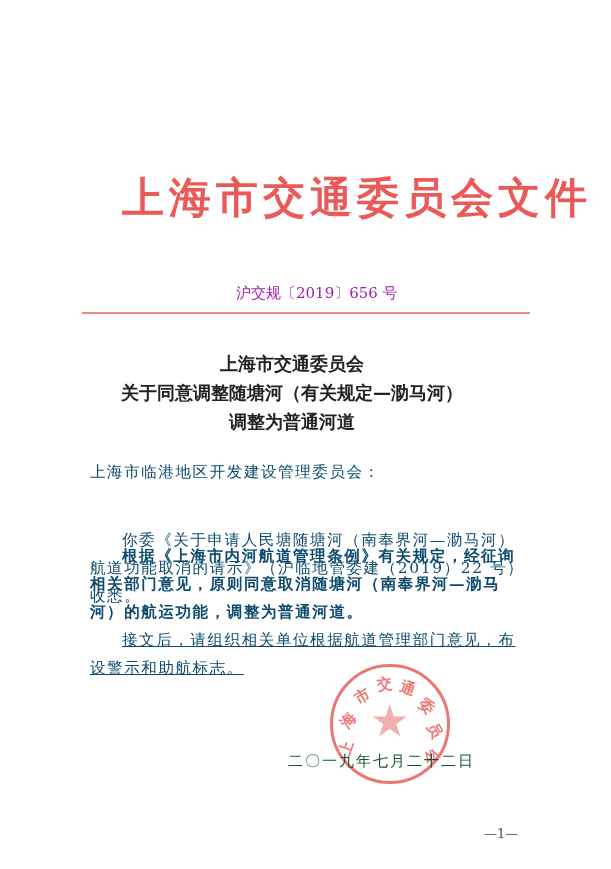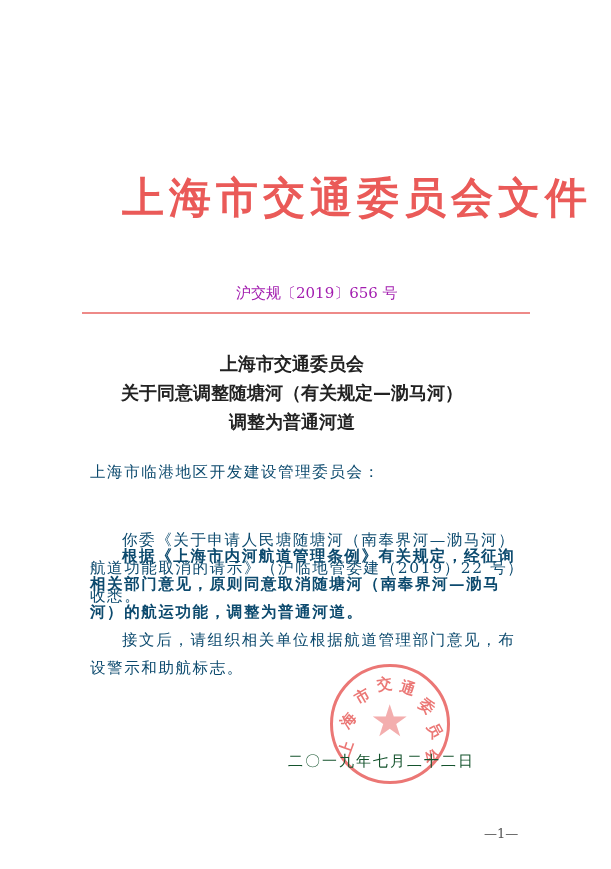--- a/index.html
+++ b/index.html
@@ -11,21 +11,21 @@
   .docno { position: absolute; left: 236px; top: 284px; font-size: 15px; color: #a21caf; white-space: nowrap; }
   .redline { position: absolute; left: 82px; top: 312px; width: 448px; height: 2px; background: #ee8a88; }
   .title { position: absolute; left: 0; width: 584px; text-align: center;
            font-family: "DejaVu Sans", sans-serif; font-weight: bold; font-size: 18px; color: #222; }
   .t1 { top: 352px; } .t2 { top: 381px; } .t3 { top: 410px; }
   .para { position: absolute; left: 90px; width: 440px; font-size: 15.5px; line-height: 28px;
           letter-spacing: 1.6px; color: #0c4a6e; }
   .addr { top: 458px; }
   .p1 { top: 486px; text-indent: 32px; margin-top: 40px; }
   .p2 { top: 542px; text-indent: 32px; font-weight: bold; }
-  .p3 { top: 626px; text-indent: 32px; }
+  .p3 { top: 626px; text-indent: 32px; text-decoration: underline; }
   .seal { position: absolute; left: 330px; top: 664px; width: 120px; height: 120px;
           border: 3px solid #e8605e; border-radius: 50%; box-sizing: border-box; opacity: 0.85; }
   .seal-star { position: absolute; left: 37px; top: 32px; font-size: 44px; color: #f2a0a0; line-height: 44px; }
   .seal-text { position: absolute; left: 0; top: 0; width: 114px; height: 114px; }
   .seal-text span { position: absolute; font-size: 15px; color: #e8605e; font-weight: bold; }
   .date { position: absolute; left: 288px; top: 752px; font-size: 15px; letter-spacing: 2px; color: #14532d; white-space: nowrap; }
   .pageno { position: absolute; left: 484px; top: 826px; font-size: 13px; color: #555; white-space: nowrap; }
 </style>
 </head>
 <body>

